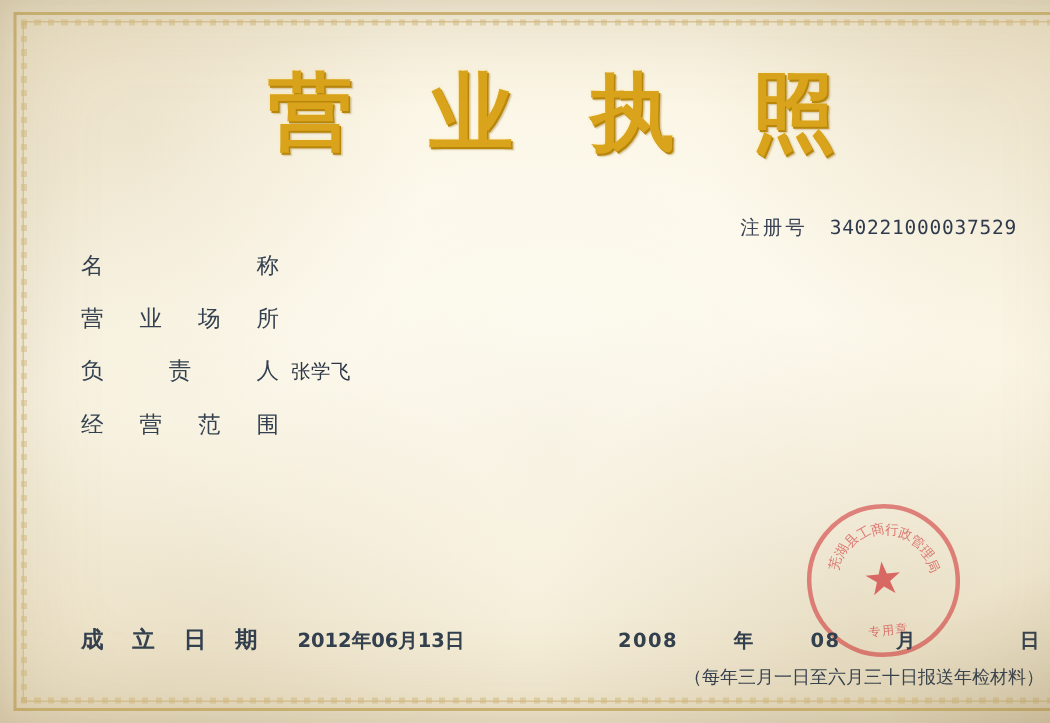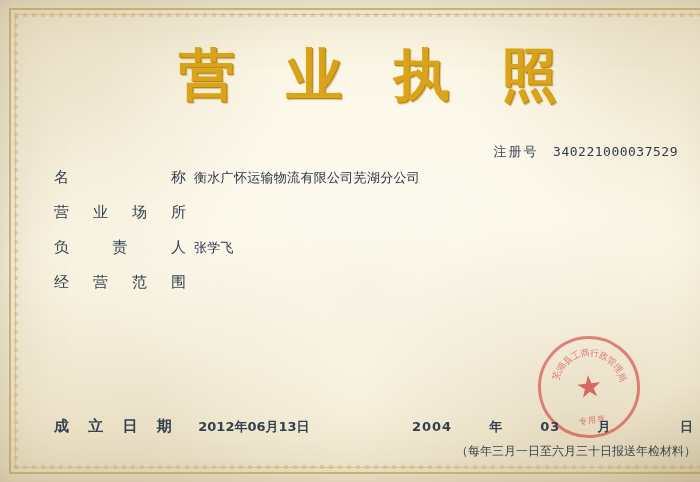--- a/index.html
+++ b/index.html
@@ -235,21 +235,20 @@
     <span class="reg-label">注册号</span>
     <span class="reg-number">340221000037529</span>
   </div>
 
   <div class="fields">
     <div class="field-row">
       <div class="field-label">
         <span>名</span>
         <span>称</span>
       </div>
-      <div class="field-value">衡水广怀运输物流有限公司芜湖分公司</div>
     </div>
 
     <div class="field-row">
       <div class="field-label">
         <span>营</span>
         <span>业</span>
         <span>场</span>
         <span>所</span>
       </div>
     </div>
@@ -290,25 +289,25 @@
     <div class="seal-bottom">专用章</div>
   </div>
 
   <div class="footer">
     <div class="footer-row">
       <div>
         <span class="found-label">成 立 日 期</span>
         <span class="found-date">2012年06月13日</span>
       </div>
       <div class="issue-date">
-        <span>2004</span>
+        <span>2008</span>
         <span class="gap"></span>
         <span>年</span>
         <span class="gap"></span>
-        <span>03</span>
+        <span>08</span>
         <span class="gap"></span>
         <span>月</span>
         <span class="gap"></span>
         <span></span>
         <span class="gap"></span>
         <span>日</span>
       </div>
     </div>
     <div class="note">（每年三月一日至六月三十日报送年检材料）</div>
   </div>

